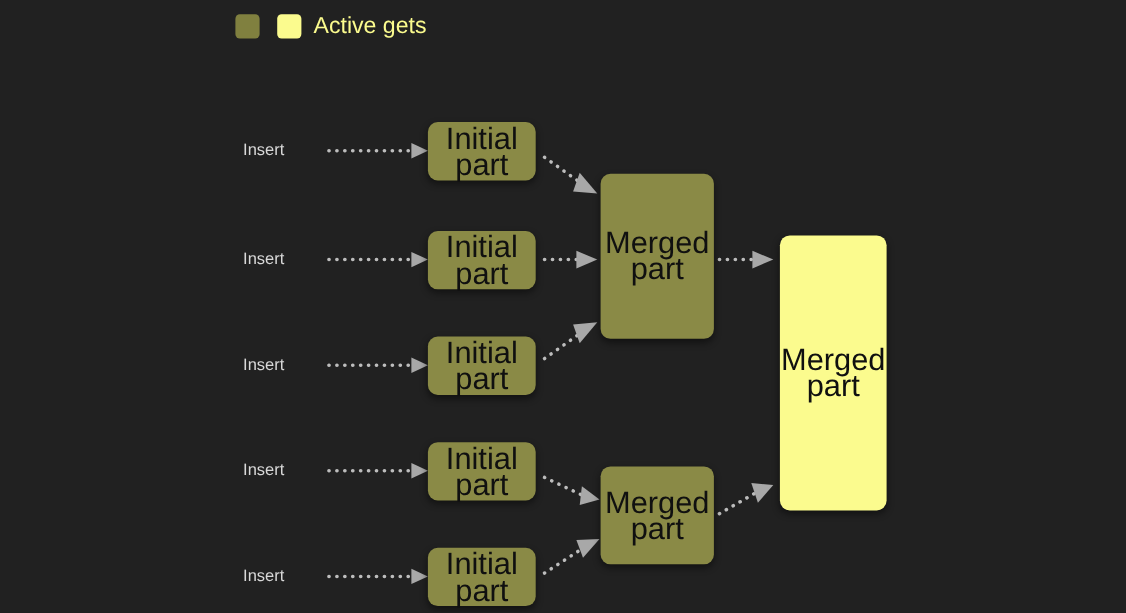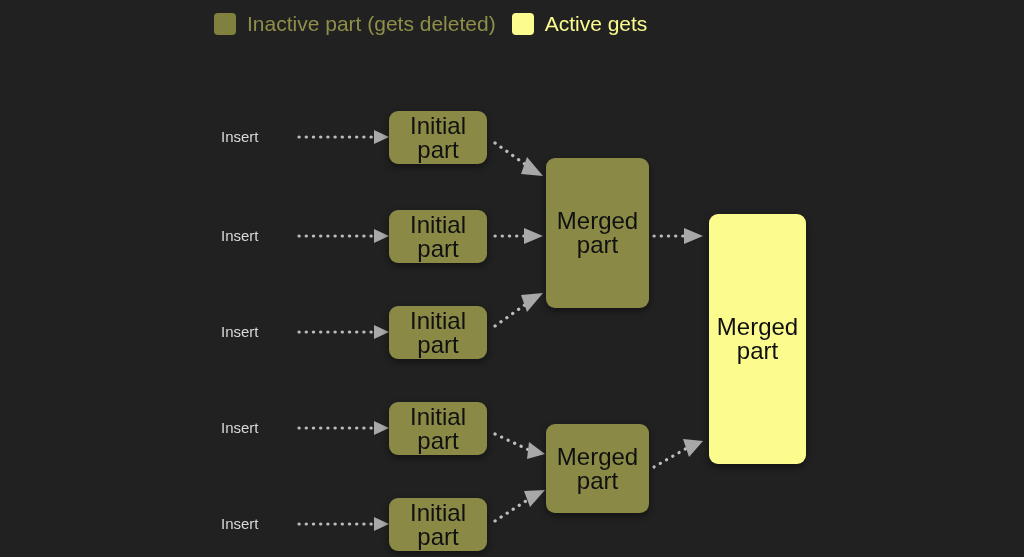--- a/index.html
+++ b/index.html
@@ -52,21 +52,21 @@
   
   .node {
     position: absolute;
     box-sizing: border-box;
     border-radius: 9px;
     display: flex;
     align-items: center;
     justify-content: center;
     text-align: center;
     color: #101010;
-    font-size: 24px;
+    font-size: 28px;
     line-height: 24px;
     box-shadow: 0 3px 7px rgba(0,0,0,0.45);
   }
   .node.inactive { background: #8a8a46; }
   .node.active   { background: #fbfb8e; }
   .node .nlabel { white-space: pre-line; }
 
   .initial-part {
     width: 98px;
     height: 53px;
@@ -112,21 +112,20 @@
   .arrow-head { fill: #a8a8a8; }
 </style>
 </head>
 <body>
 
 <div id="canvas">
 
   <div class="legend">
     <div class="legend-item">
       <span class="legend-swatch inactive"></span>
-      <span class="legend-label inactive">Inactive part (gets deleted)</span>
     </div>
     <div class="legend-item">
       <span class="legend-swatch active"></span>
       <span class="legend-label active">Active gets</span>
     </div>
   </div>
 
   <svg id="arrows" viewBox="0 0 1024 557" xmlns="http://www.w3.org/2000/svg">
 
     <g>

